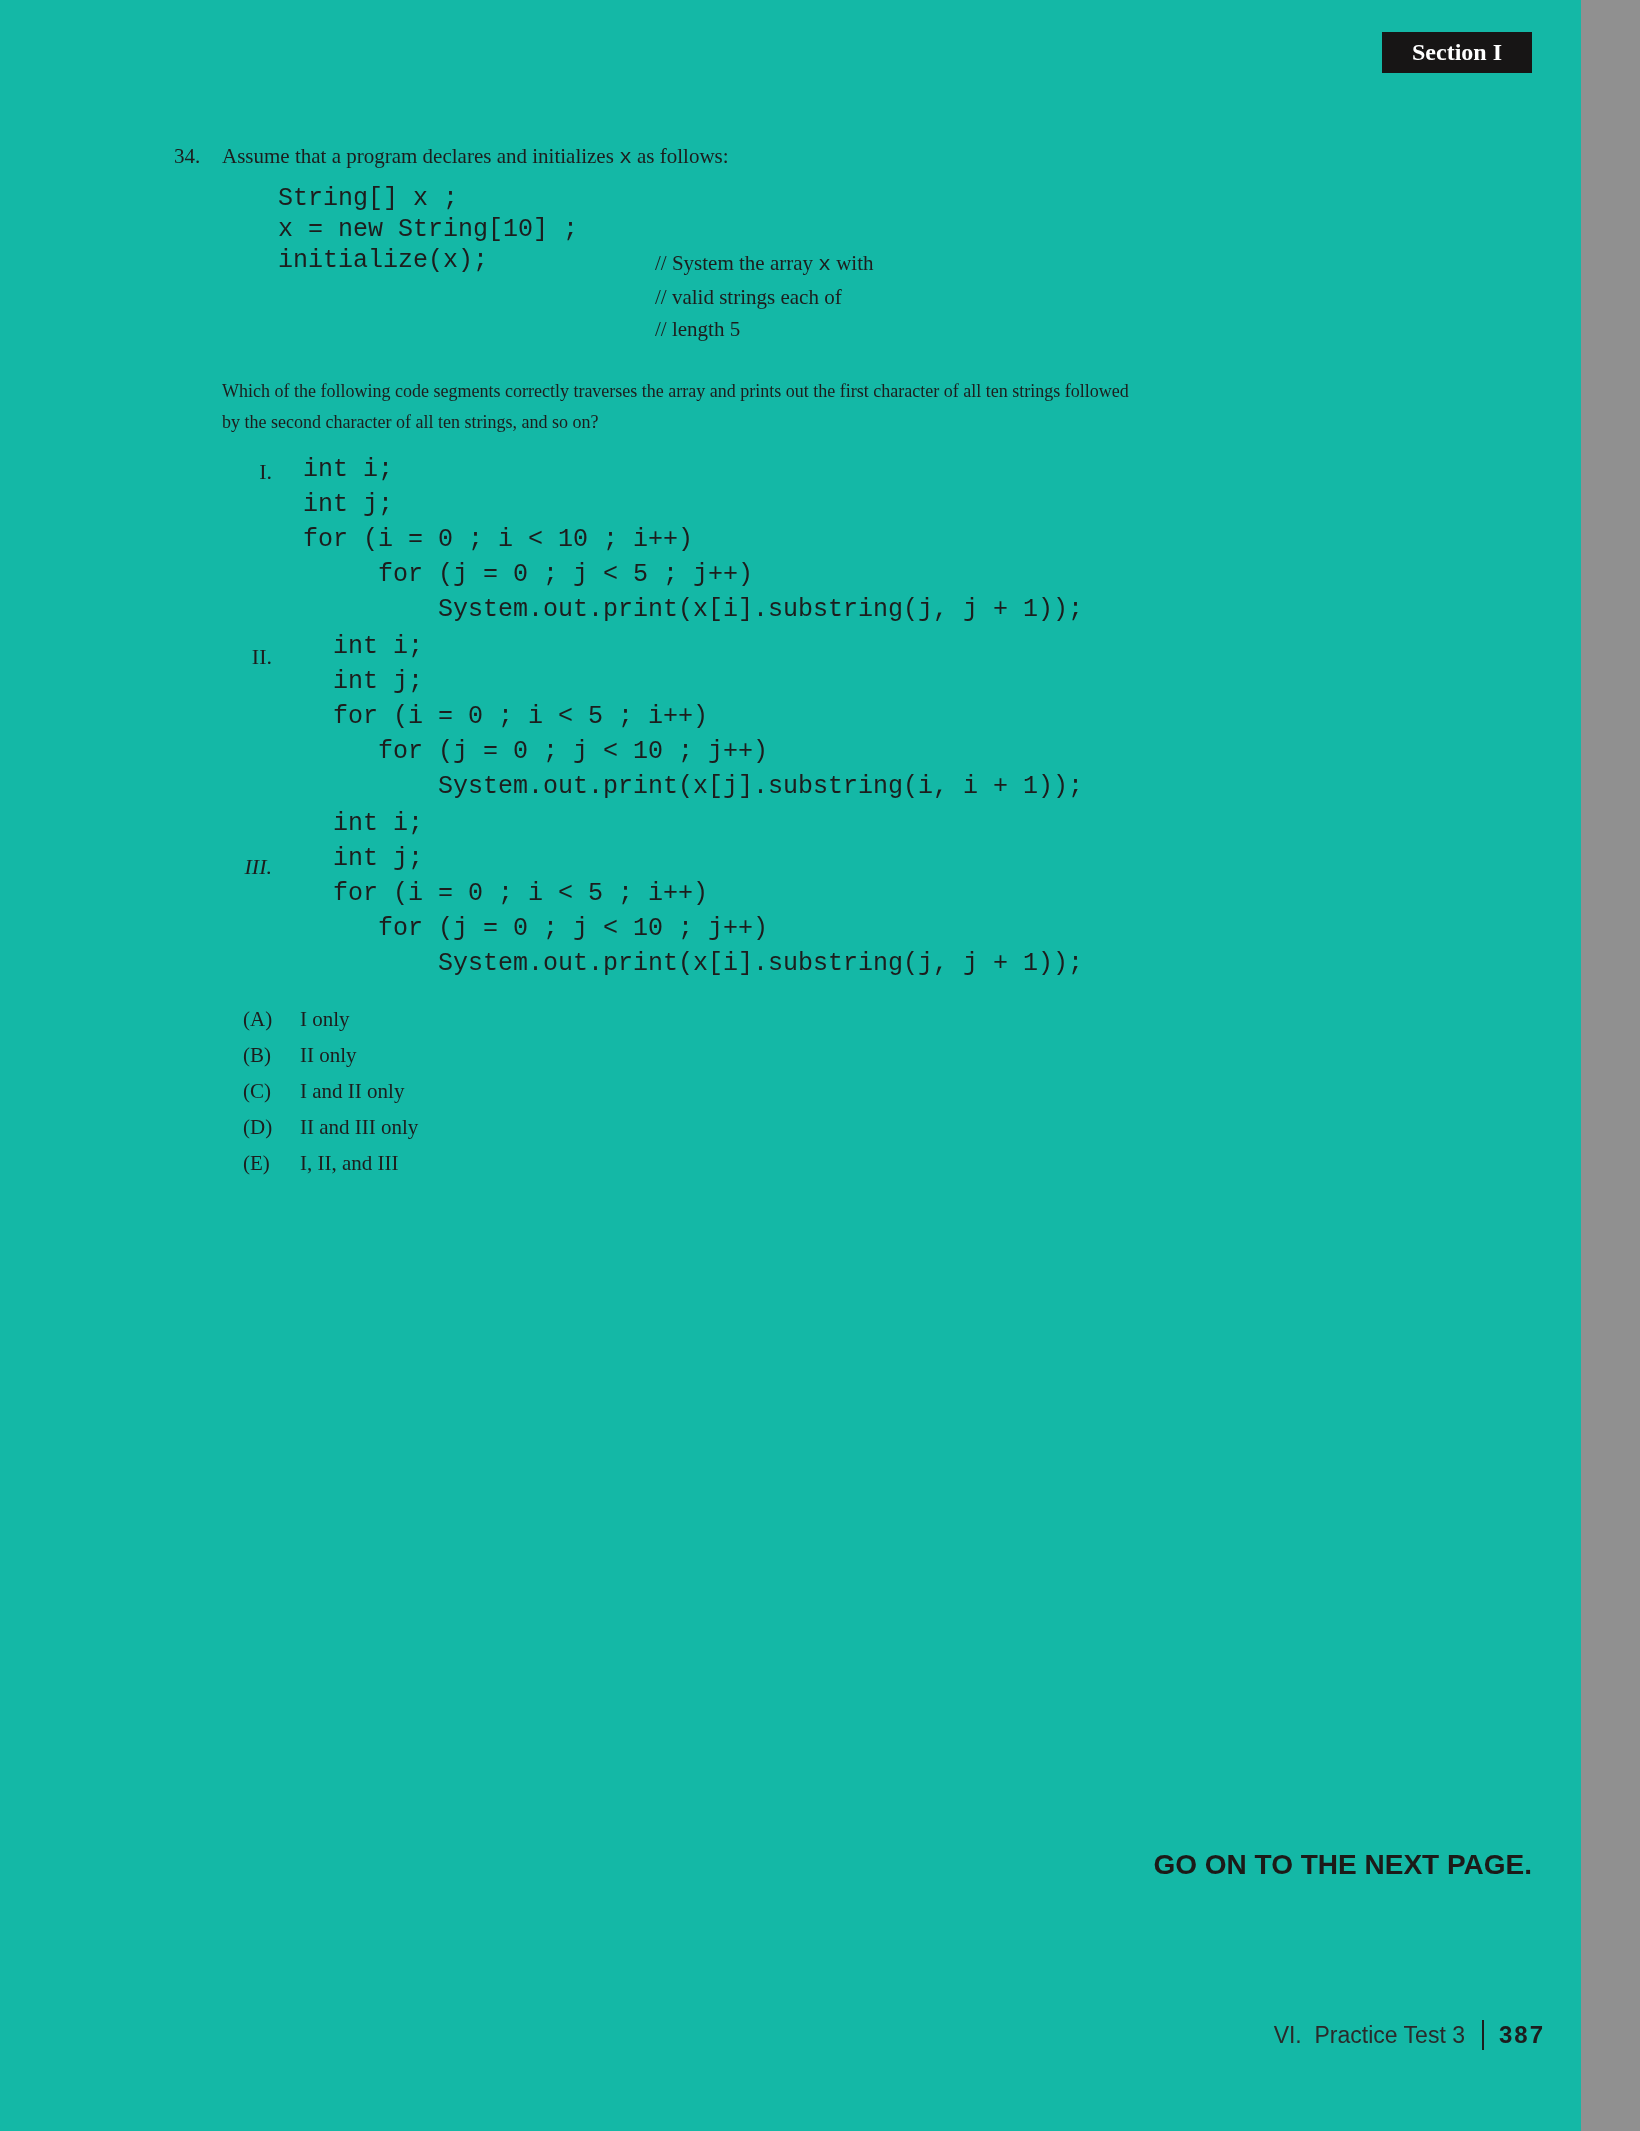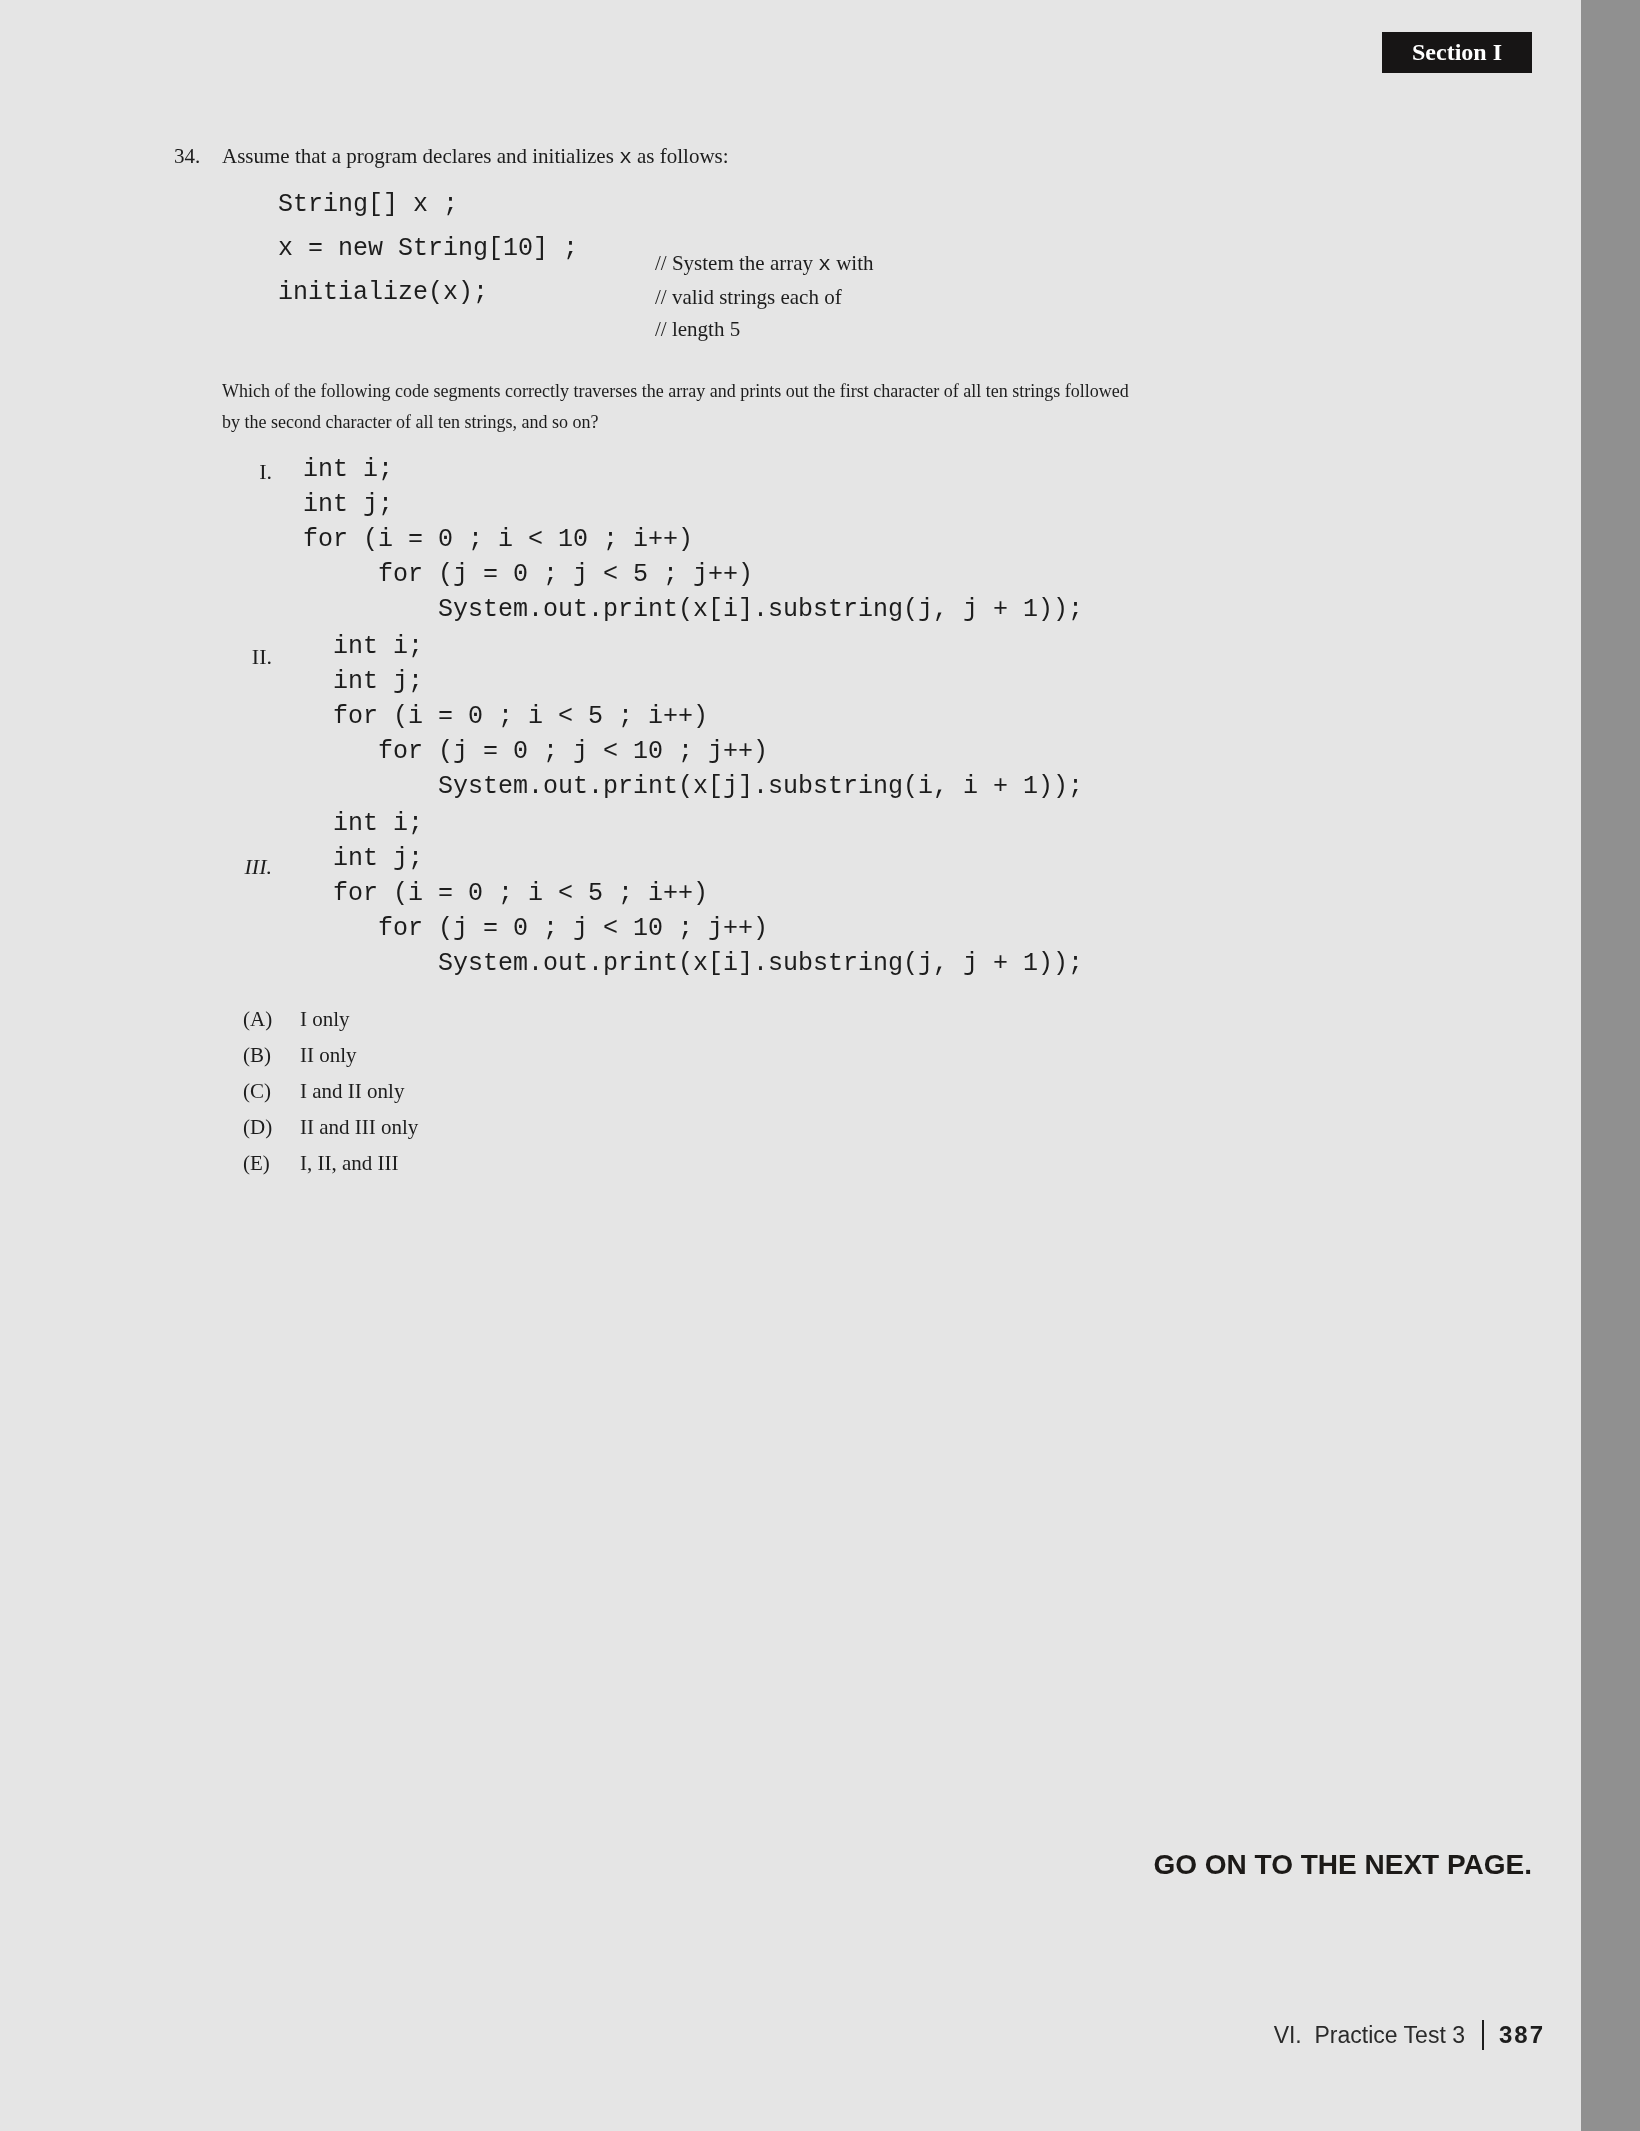--- a/index.html
+++ b/index.html
@@ -1,20 +1,20 @@
 <!DOCTYPE html>
 <html><head>
 <meta charset="utf-8">
 <style>
   html, body { margin: 0; padding: 0; background: #ffffff; }
   .page {
     position: relative;
     width: 1640px;
     height: 2131px;
-    background: #e5e5e5;
+    background: #14b8a6;
     color: #1d1d1d;
     font-family: "Liberation Serif", "DejaVu Serif", serif;
     overflow: hidden;
   }
   .edge-bar {
     position: absolute;
     top: 0; right: 0;
     width: 59px; height: 2131px;
     background: #909090;
   }
@@ -50,21 +50,21 @@
     font-size: 21px;
   }
   pre.code {
     margin: 0;
     white-space: pre;
     font-size: 25px;
   }
   .decl-code {
     position: absolute;
     left: 278px; top: 183px;
-    line-height: 44px;
+    line-height: 31px;
   }
   .decl-comments {
     position: absolute;
     left: 655px; top: 247px;
     font-size: 21px;
     line-height: 32px;
   }
   .body-text {
     position: absolute;
     left: 222px; top: 376px;

